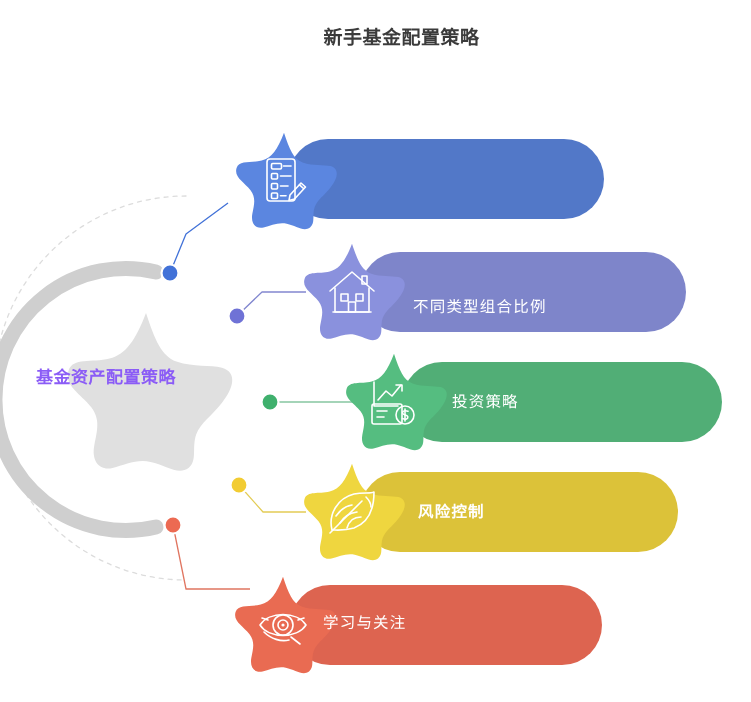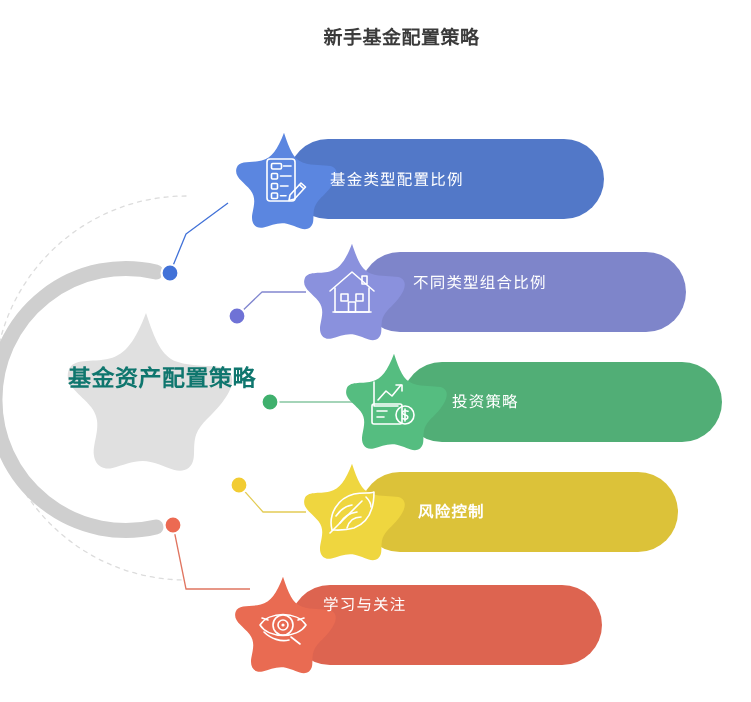--- a/index.html
+++ b/index.html
@@ -48,24 +48,24 @@
     height: 702px;
     overflow: visible;
   }
 
   
   .center-label {
     position: absolute;
     left: 36px;
     top: 366px;
     width: 220px;
-    text-align: right;
-    font-size: 23px;
+    text-align: left;
+    font-size: 17px;
     font-weight: bold;
-    color: #0f766e;
+    color: #8b5cf6;
     letter-spacing: 0.5px;
     line-height: 24px;
   }
 
   
   .branch-label {
     position: absolute;
     font-size: 15.5px;
     color: #ffffff;
     letter-spacing: 1.2px;
@@ -139,40 +139,39 @@
       <rect x="-12.5" y="2.5" width="6" height="5.5" rx="1"></rect>
       <line x1="-3.5" y1="5" x2="4" y2="5"></line>
       <rect x="-12.5" y="12" width="6" height="5.5" rx="1"></rect>
       <line x1="-3.5" y1="14.7" x2="2" y2="14.7"></line>
       <path d="M 6 14 L 17 2 L 21.5 6 L 10.5 18 L 5 19.5 Z"></path>
       <line x1="15.5" y1="3.8" x2="19.5" y2="7.5"></line>
     </g>
 
     <circle cx="170" cy="273" r="8.5" fill="#4272d8" stroke="#ffffff" stroke-width="2.2"></circle>
   </svg>
-  <div class="branch-label" style="left:330px; top:169px;">基金类型配置比例</div>
 
   <svg class="layer" viewBox="0 0 751 702" xmlns="http://www.w3.org/2000/svg">
     <rect x="360" y="252" width="326" height="80" rx="40" ry="40" fill="#7e85ca"></rect>
     <g transform="translate(352,292) scale(0.93)">
       <use href="#starShape" fill="#8a91dd"></use>
     </g>
 
     <g transform="translate(352,292)" fill="none" stroke="#ffffff" stroke-width="1.6" stroke-linecap="round" stroke-linejoin="round">
       <polyline points="-22,-1 0,-20 22,-1"></polyline>
       <polyline points="-17,-4 -17,20 17,20 17,-4"></polyline>
       <rect x="10" y="-16" width="5" height="8"></rect>
       <rect x="-11" y="2" width="7" height="7"></rect>
       <rect x="4" y="2" width="7" height="7"></rect>
       <rect x="-3.5" y="10" width="7" height="10"></rect>
       <line x1="-19" y1="20" x2="19" y2="20"></line>
     </g>
     <circle cx="237" cy="316" r="8.5" fill="#6f72d6" stroke="#ffffff" stroke-width="2.2"></circle>
   </svg>
-  <div class="branch-label" style="left:413px; top:272px;">不同类型组合比例</div>
+  <div class="branch-label" style="left:413px; top:296px;">不同类型组合比例</div>
 
   <svg class="layer" viewBox="0 0 751 702" xmlns="http://www.w3.org/2000/svg">
     <rect x="402" y="362" width="320" height="80" rx="40" ry="40" fill="#51ae76"></rect>
     <g transform="translate(394,402) scale(0.93)">
       <use href="#starShape" fill="#55bd80"></use>
     </g>
 
     <g transform="translate(394,402)" fill="none" stroke="#ffffff" stroke-width="1.6" stroke-linecap="round" stroke-linejoin="round">
       <polyline points="-20,-20 -20,4 4,4"></polyline>
       <polyline points="-16,-2 -8,-11 -2,-6 7,-17"></polyline>
@@ -217,17 +216,17 @@
       <circle cx="0" cy="0" r="10"></circle>
       <circle cx="0" cy="0" r="5"></circle>
       <circle cx="0" cy="0" r="1.6" fill="#ffffff" stroke="none"></circle>
       <path d="M -19 7 C -12 14 -2 17 6 15"></path>
       <line x1="8" y1="12" x2="17" y2="19"></line>
       <line x1="-21" y1="-7" x2="-15" y2="-5"></line>
       <line x1="21" y1="-7" x2="15" y2="-5"></line>
     </g>
     <circle cx="173" cy="525" r="8.5" fill="#ec6a52" stroke="#ffffff" stroke-width="2.2"></circle>
   </svg>
-  <div class="branch-label" style="left:323px; top:594px;">学习与关注</div>
+  <div class="branch-label" style="left:323px; top:612px;">学习与关注</div>
 
   <div class="center-label">基金资产配置策略</div>
 
 </div>
 
 </body></html>

